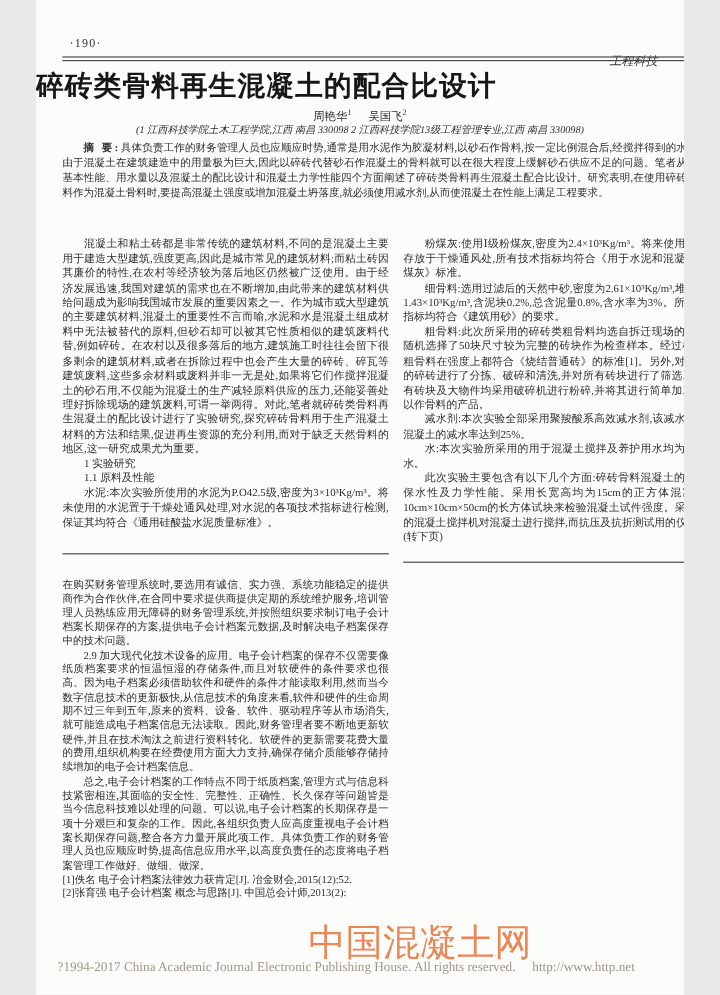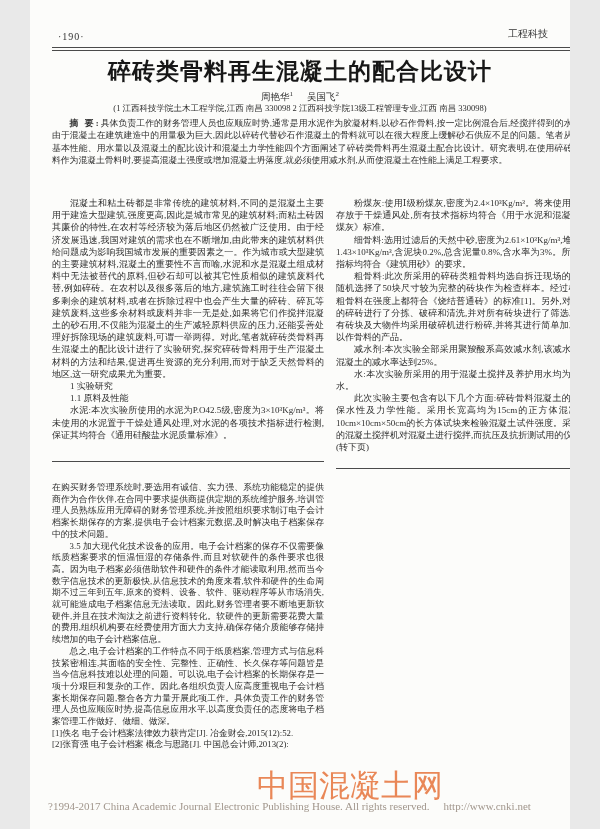--- a/index.html
+++ b/index.html
@@ -11,41 +11,41 @@
     background: #fcfcfa;
     color: #2d2d2d;
     font-family: "Liberation Serif", "DejaVu Serif", serif;
     overflow: hidden;
   }
   .hdr-pagenum {
     position: absolute; left: 28px; top: 31px;
     font-size: 10px; letter-spacing: 1px; color: #333;
   }
   .hdr-section {
-    position: absolute; right: 22px; top: 27px;
-    font-size: 10px; color: #333;
+    position: absolute; right: 22px; top: 44px;
+    font-size: 10px; color: #333; font-style: italic;
   }
   .hdr-rule {
     position: absolute; left: 22px; top: 47px; width: 556px; height: 4px;
     border-top: 1px solid #4a4a4a; border-bottom: 1px solid #4a4a4a;
   }
   .title {
     position: absolute; left: 0; top: 56px; width: 100%;
-    text-align: center; font-size: 23px; font-weight: bold; color: #171717;
+    text-align: left; font-size: 23px; font-weight: bold; color: #171717;
     letter-spacing: 1px;
   }
   .authors {
     position: absolute; left: 0; top: 90px; width: 100%;
     text-align: center; font-size: 9.5px; color: #2d2d2d;
   }
   .authors .gap { display: inline-block; width: 14px; }
   .authors sup { font-size: 7px; }
   .affiliation {
     position: absolute; left: 0; top: 103px; width: 100%;
-    text-align: center; font-size: 8.5px; color: #2d2d2d;
+    text-align: center; font-size: 8.5px; color: #2d2d2d; font-style: italic;
   }
   .abstract {
     position: absolute; left: 22px; top: 117px; width: 556px;
     font-size: 8.8px; line-height: 12.4px; text-align: justify;
     text-indent: 2em; color: #2d2d2d;
   }
   .abstract .abs-label { font-weight: bold; letter-spacing: 2px; }
   .keywords {
     position: absolute; left: 22px; top: 183px; width: 556px;
     font-size: 8.8px; text-indent: 2em; color: #2d2d2d;
@@ -121,26 +121,26 @@
     <p>水:本次实验所采用的用于混凝土搅拌及养护用水均为当地自来水。</p>
     <p>此次实验主要包含有以下几个方面:碎砖骨料混凝土的坍落度、保水性及力学性能。采用长宽高均为15cm的正方体混凝土块和10cm×10cm×50cm的长方体试块来检验混凝土试件强度。采用高强度的混凝土搅拌机对混凝土进行搅拌,而抗压及抗折测试用的仪</p>
     <p class="turn-note">(转下页)</p>
   </div>
 
   <div class="rule-left"></div>
   <div class="rule-right"></div>
 
   <div class="col cont-left">
     <p class="noindent">在购买财务管理系统时,要选用有诚信、实力强、系统功能稳定的提供商作为合作伙伴,在合同中要求提供商提供定期的系统维护服务,培训管理人员熟练应用无障碍的财务管理系统,并按照组织要求制订电子会计档案长期保存的方案,提供电子会计档案元数据,及时解决电子档案保存中的技术问题。</p>
-    <p>3.5 加大现代化技术设备的应用。电子会计档案的保存不仅需要像纸质档案要求的恒温恒湿的存储条件,而且对软硬件的条件要求也很高。因为电子档案必须借助软件和硬件的条件才能读取利用,然而当今数字信息技术的更新极快,从信息技术的角度来看,软件和硬件的生命周期不过三年到五年,原来的资料、设备、软件、驱动程序等从市场消失,就可能造成电子档案信息无法读取。因此,财务管理者要不断地更新软硬件,并且在技术淘汰之前进行资料转化。软硬件的更新需要花费大量的费用,组织机构要在经费使用方面大力支持,确保存储介质能够存储持续增加的电子会计档案信息。</p>
+    <p>2.9 加大现代化技术设备的应用。电子会计档案的保存不仅需要像纸质档案要求的恒温恒湿的存储条件,而且对软硬件的条件要求也很高。因为电子档案必须借助软件和硬件的条件才能读取利用,然而当今数字信息技术的更新极快,从信息技术的角度来看,软件和硬件的生命周期不过三年到五年,原来的资料、设备、软件、驱动程序等从市场消失,就可能造成电子档案信息无法读取。因此,财务管理者要不断地更新软硬件,并且在技术淘汰之前进行资料转化。软硬件的更新需要花费大量的费用,组织机构要在经费使用方面大力支持,确保存储介质能够存储持续增加的电子会计档案信息。</p>
     <p>总之,电子会计档案的工作特点不同于纸质档案,管理方式与信息科技紧密相连,其面临的安全性、完整性、正确性、长久保存等问题皆是当今信息科技难以处理的问题。可以说,电子会计档案的长期保存是一项十分艰巨和复杂的工作。因此,各组织负责人应高度重视电子会计档案长期保存问题,整合各方力量开展此项工作。具体负责工作的财务管理人员也应顺应时势,提高信息应用水平,以高度负责任的态度将电子档案管理工作做好、做细、做深。</p>
     <p class="ref-item">[1]佚名 电子会计档案法律效力获肯定[J]. 冶金财会,2015(12):52.</p>
     <p class="ref-item">[2]张育强 电子会计档案 概念与思路[J]. 中国总会计师,2013(2):</p>
   </div>
 
 
   <div class="watermark">中国混凝土网</div>
 
   <div class="footer">
-    <span>?1994-2017 China Academic Journal Electronic Publishing House. All rights reserved.</span><span class="url">http://www.cnki.net</span>
+    <span>?1994-2017 China Academic Journal Electronic Publishing House. All rights reserved.</span><span class="url">http://www.http.net</span>
   </div>
 
 </div>
 
 </body></html>

